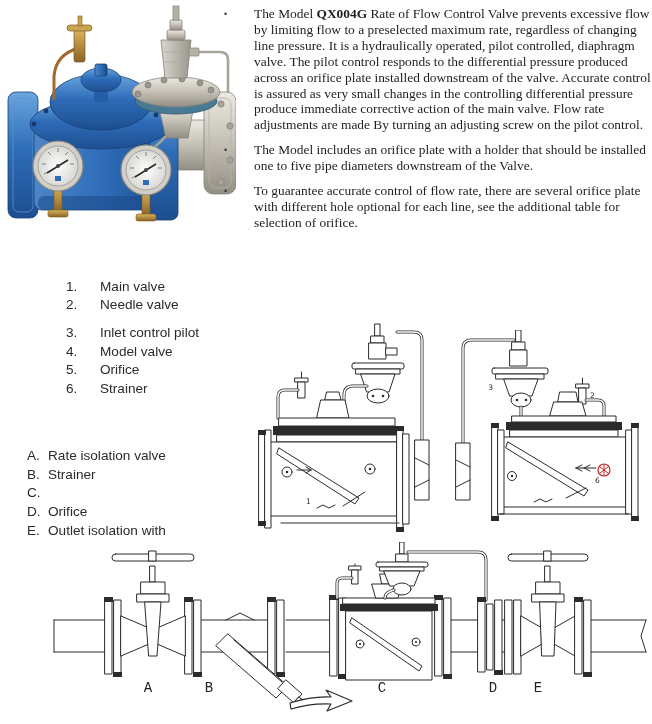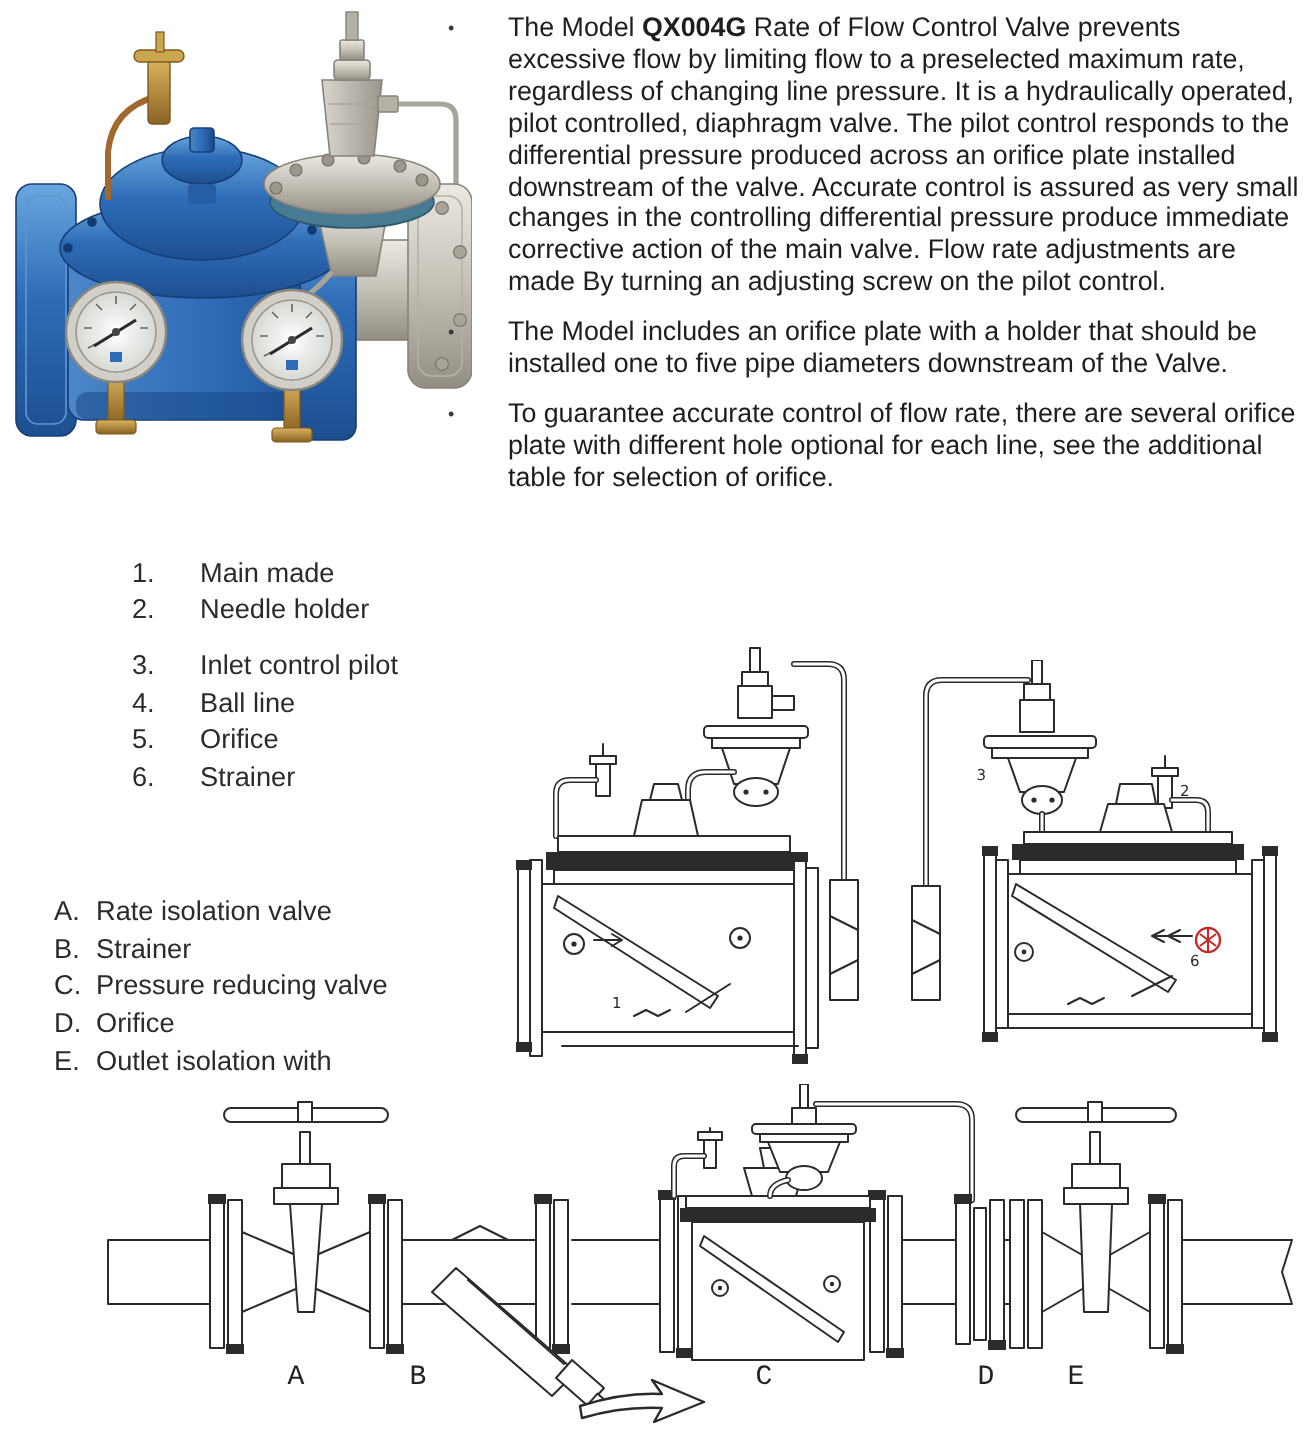--- a/index.html
+++ b/index.html
@@ -3,21 +3,21 @@
 <meta charset="utf-8">
 <style>
   html,body{margin:0;padding:0;background:#fff;}
   .page{position:relative;width:652px;height:724px;background:#ffffff;
         font-family:"Liberation Sans",sans-serif;overflow:hidden;}
   svg{position:absolute;display:block;}
   
   .desc{position:absolute;left:224px;top:6px;width:428px;list-style:none;margin:0;padding:0;}
   .desc li{display:flex;margin-bottom:9px;}
   .desc .bullet{width:30px;flex:0 0 30px;font-size:9px;line-height:16px;color:#3a3a3a;}
-  .desc .ptext{width:398px;font-size:13.4px;line-height:15.9px;color:#1e1e1e;}
+  .desc .ptext{width:398px;font-size:13.4px;line-height:15.9px;color:#1e1e1e;font-family:Liberation Serif, serif;}
   .desc b{font-weight:bold;}
   
   .parts{position:absolute;left:66px;top:277px;color:#2b2b2b;font-size:13.6px;}
   .parts .row{display:flex;height:18.6px;align-items:center;}
   .parts .num{width:34px;}
   .parts .grp-gap{height:9px;}
   
   .legend{position:absolute;left:27px;top:446px;color:#2b2b2b;font-size:13.6px;}
   .legend .row{display:flex;height:18.7px;align-items:center;}
   .legend .letter{width:21px;}
@@ -165,34 +165,34 @@
     </li>
     <li>
       <span class="bullet">•</span>
       <span class="ptext">To guarantee accurate control of flow rate, there are several orifice plate with different hole optional for each line, see the additional table for selection of orifice.</span>
     </li>
   </ul>
 
   <div class="parts">
     <div class="row">
       <span class="num">1.</span>
-      <span>Main made</span>
+      <span>Main valve</span>
     </div>
     <div class="row">
       <span class="num">2.</span>
-      <span>Needle holder</span>
+      <span>Needle valve</span>
     </div>
     <div class="grp-gap"></div>
     <div class="row">
       <span class="num">3.</span>
       <span>Inlet control pilot</span>
     </div>
     <div class="row">
       <span class="num">4.</span>
-      <span>Ball line</span>
+      <span>Model valve</span>
     </div>
     <div class="row">
       <span class="num">5.</span>
       <span>Orifice</span>
     </div>
     <div class="row">
       <span class="num">6.</span>
       <span>Strainer</span>
     </div>
   </div>
@@ -201,21 +201,20 @@
     <div class="row">
       <span class="letter">A.</span>
       <span>Rate isolation valve</span>
     </div>
     <div class="row">
       <span class="letter">B.</span>
       <span>Strainer</span>
     </div>
     <div class="row">
       <span class="letter">C.</span>
-      <span>Pressure reducing valve</span>
     </div>
     <div class="row">
       <span class="letter">D.</span>
       <span>Orifice</span>
     </div>
     <div class="row">
       <span class="letter">E.</span>
       <span>Outlet isolation with</span>
     </div>
   </div>

